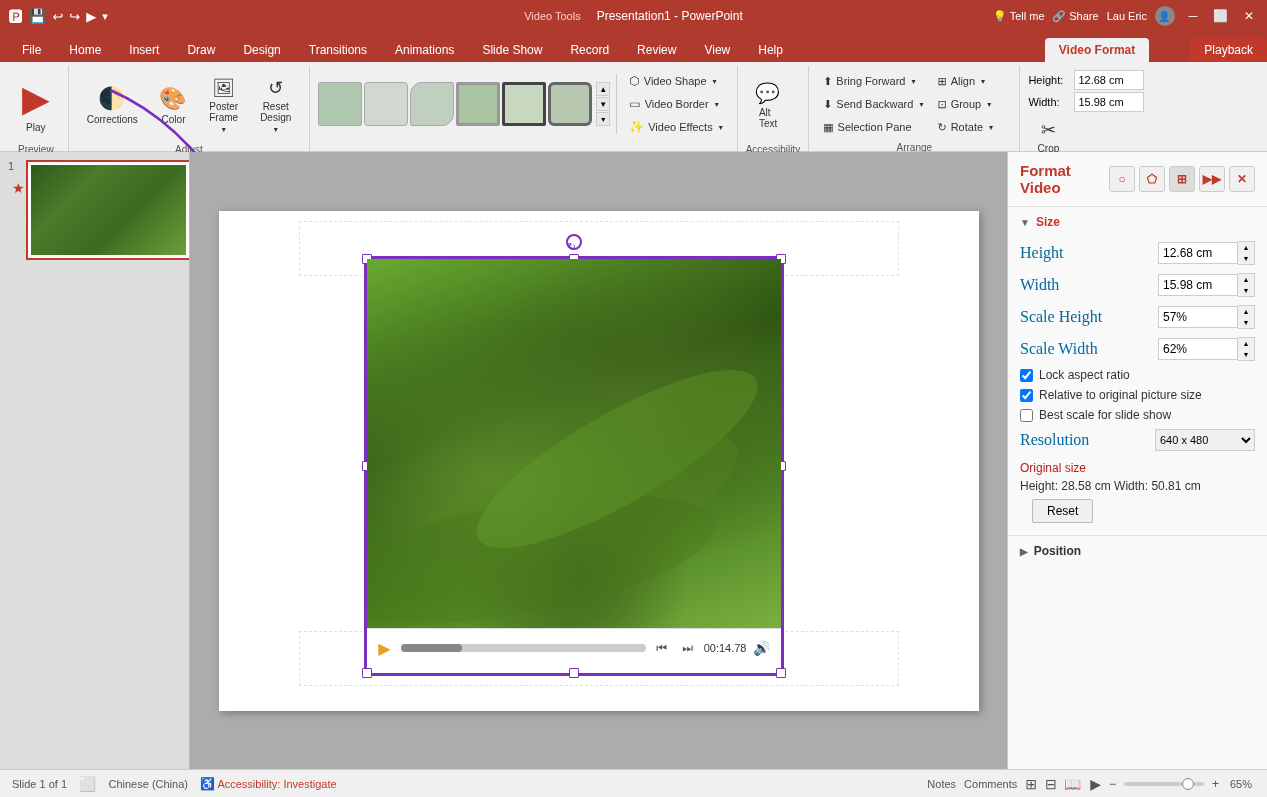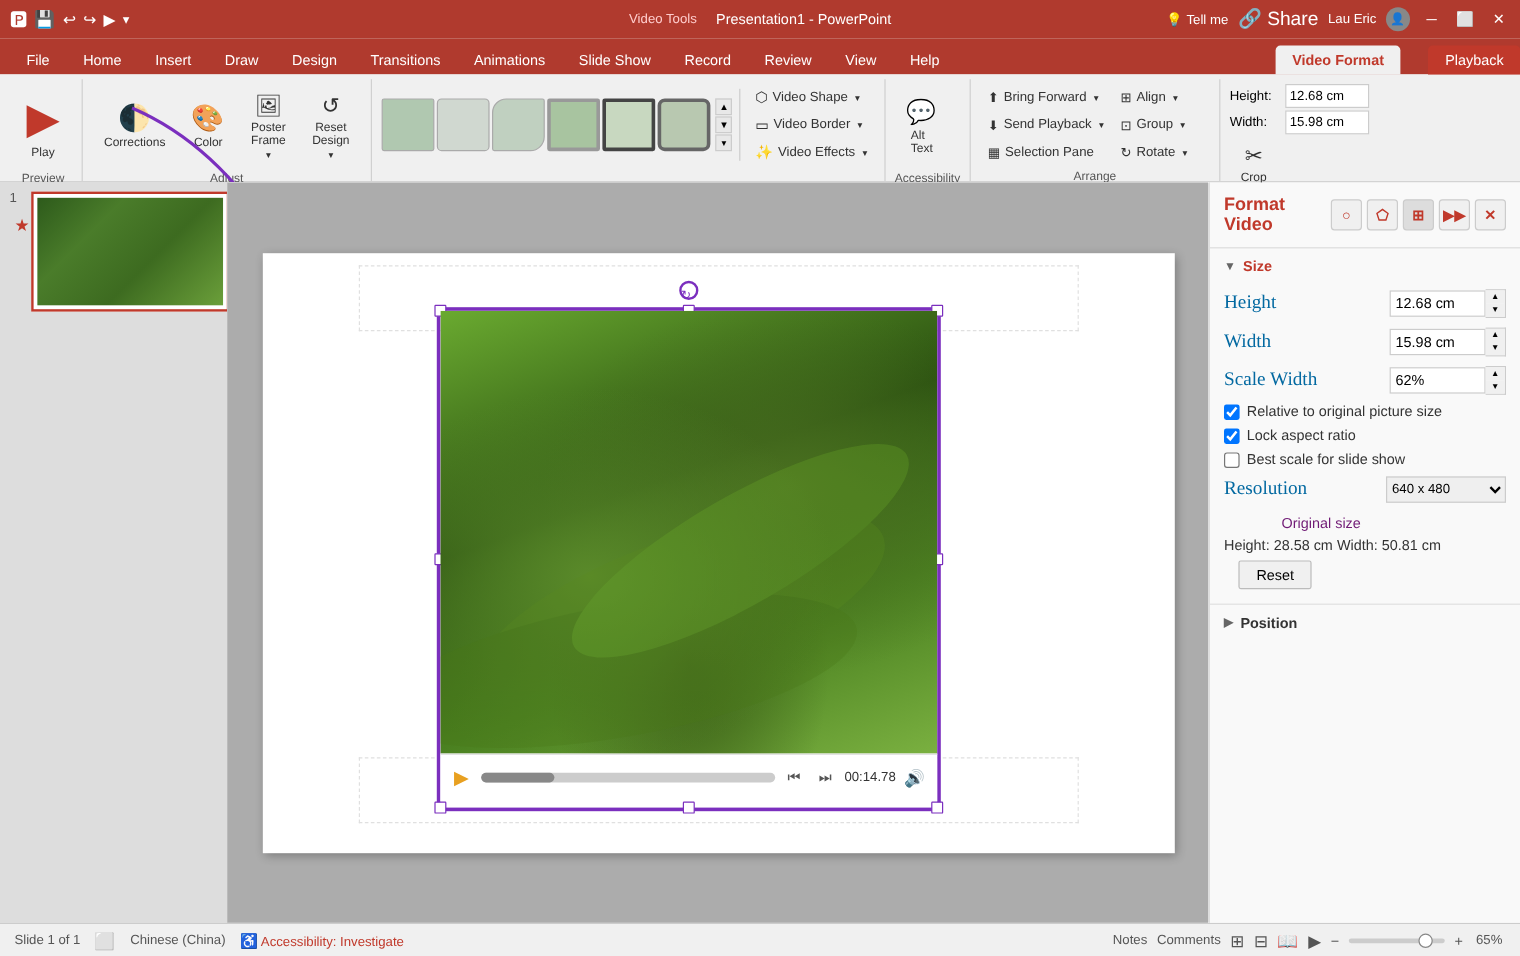--- a/index.html
+++ b/index.html
@@ -423,23 +423,22 @@
       width: 100px;
       height: 22px;
       font-size: 11px;
       border: 1px solid #ccc;
     }
     .original-size-section {
       padding: 6px 12px;
     }
     .original-size-label {
       font-size: 12px;
-      color: #701a75;
+      color: #b91c1c;
       margin-bottom: 4px;
-      margin-left: 48px;
     }
     .original-size-values {
       font-size: 12px;
       color: #333;
     }
     .reset-btn {
       margin: 6px 12px;
       padding: 4px 14px;
       background: #f0f0f0;
       border: 1px solid #bbb;
@@ -515,21 +514,21 @@
     <span style="font-size:13px;">↪</span>
     <span style="font-size:13px;">▶</span>
     <span style="font-size:11px;">▾</span>
   </div>
   <div style="position:absolute; left:50%; transform:translateX(-50%); display:flex; align-items:center; gap:16px;">
     <span style="font-size:11px; color:#ffcccc;">Video Tools</span>
     <span style="color:white; font-size:12px;">Presentation1 - PowerPoint</span>
   </div>
   <div class="title-bar-right">
     <span style="font-size:11px;">💡 Tell me</span>
-    <span style="font-size:16px;">🔗 Share</span>
+    <span style="font-size:11px;">🔗 Share</span>
     <span style="font-size:11px;">Lau Eric</span>
     <span style="width:20px;height:20px;background:#888;border-radius:50%;display:inline-flex;align-items:center;justify-content:center;font-size:10px;">👤</span>
     <span class="win-btn">─</span>
     <span class="win-btn">⬜</span>
     <span class="win-btn">✕</span>
   </div>
 </div>
 
 <div class="ribbon-tabs">
   <div class="ribbon-tab">File</div>
@@ -537,21 +536,21 @@
   <div class="ribbon-tab">Insert</div>
   <div class="ribbon-tab">Draw</div>
   <div class="ribbon-tab">Design</div>
   <div class="ribbon-tab">Transitions</div>
   <div class="ribbon-tab">Animations</div>
   <div class="ribbon-tab">Slide Show</div>
   <div class="ribbon-tab">Record</div>
   <div class="ribbon-tab">Review</div>
   <div class="ribbon-tab">View</div>
   <div class="ribbon-tab">Help</div>
-  <div class="ribbon-tab-group" style="margin-left:auto; display:flex;">
+  <div class="ribbon-tab-group" style="margin-left:auto; display:flex;gap:18px;">
     <div class="ribbon-tab video-format active" style="background:#f0f0f0; color:#c0392b; font-weight:600; padding:4px 14px; font-size:12px; height:24px; display:flex; align-items:center; border-radius:4px 4px 0 0; cursor:pointer;">Video Format</div>
     <div class="ribbon-tab playback" style="background:#c0392b; color:white; padding:4px 14px; font-size:12px; height:24px; display:flex; align-items:center; border-radius:4px 4px 0 0; cursor:pointer;">Playback</div>
   </div>
 </div>
 
 <div class="ribbon">
 
   <div class="ribbon-section">
     <div class="ribbon-section-content">
       <div class="ribbon-items">
@@ -644,21 +643,21 @@
     <div class="ribbon-section-content">
       <div class="ribbon-items">
         <div class="ribbon-small-group">
           <div class="ribbon-btn ribbon-btn-small">
             <span style="font-size:11px;">⬆</span>
             <span>Bring Forward</span>
             <span class="drop-arrow">▾</span>
           </div>
           <div class="ribbon-btn ribbon-btn-small">
             <span style="font-size:11px;">⬇</span>
-            <span>Send Playback</span>
+            <span>Send Backward</span>
             <span class="drop-arrow">▾</span>
           </div>
           <div class="ribbon-btn ribbon-btn-small">
             <span style="font-size:11px;">▦</span>
             <span>Selection Pane</span>
           </div>
         </div>
         <div class="ribbon-small-group">
           <div class="ribbon-btn ribbon-btn-small">
             <span style="font-size:11px;">⊞</span>
@@ -809,39 +808,49 @@
         <div class="panel-input">
           <input type="text" class="spin-input" value="15.98 cm" style="">
           <div class="spin-btns">
             <div class="spin-btn">▲</div>
             <div class="spin-btn">▼</div>
           </div>
         </div>
       </div>
 
 
+      <div class="panel-row">
+        <span class="panel-label">Scale Height</span>
+        <div class="panel-input">
+          <input type="text" class="spin-input" value="57%" style="">
+          <div class="spin-btns">
+            <div class="spin-btn">▲</div>
+            <div class="spin-btn">▼</div>
+          </div>
+        </div>
+      </div>
 
       <div class="panel-row">
         <span class="panel-label">Scale Width</span>
         <div class="panel-input">
           <input type="text" class="spin-input" value="62%" style="">
           <div class="spin-btns">
             <div class="spin-btn">▲</div>
             <div class="spin-btn">▼</div>
           </div>
         </div>
       </div>
 
       <div class="panel-checkbox-row">
         <input type="checkbox" checked="" style="">
-        <span>Relative to original picture size</span>
+        <span>Lock aspect ratio</span>
       </div>
       <div class="panel-checkbox-row">
         <input type="checkbox" checked="" style="">
-        <span>Lock aspect ratio</span>
+        <span>Relative to original picture size</span>
       </div>
       <div class="panel-checkbox-row">
         <input type="checkbox" style="">
         <span>Best scale for slide show</span>
       </div>
 
       <div class="resolution-row">
         <span class="panel-label">Resolution</span>
         <select class="resolution-select">
           <option>640 x 480</option>

